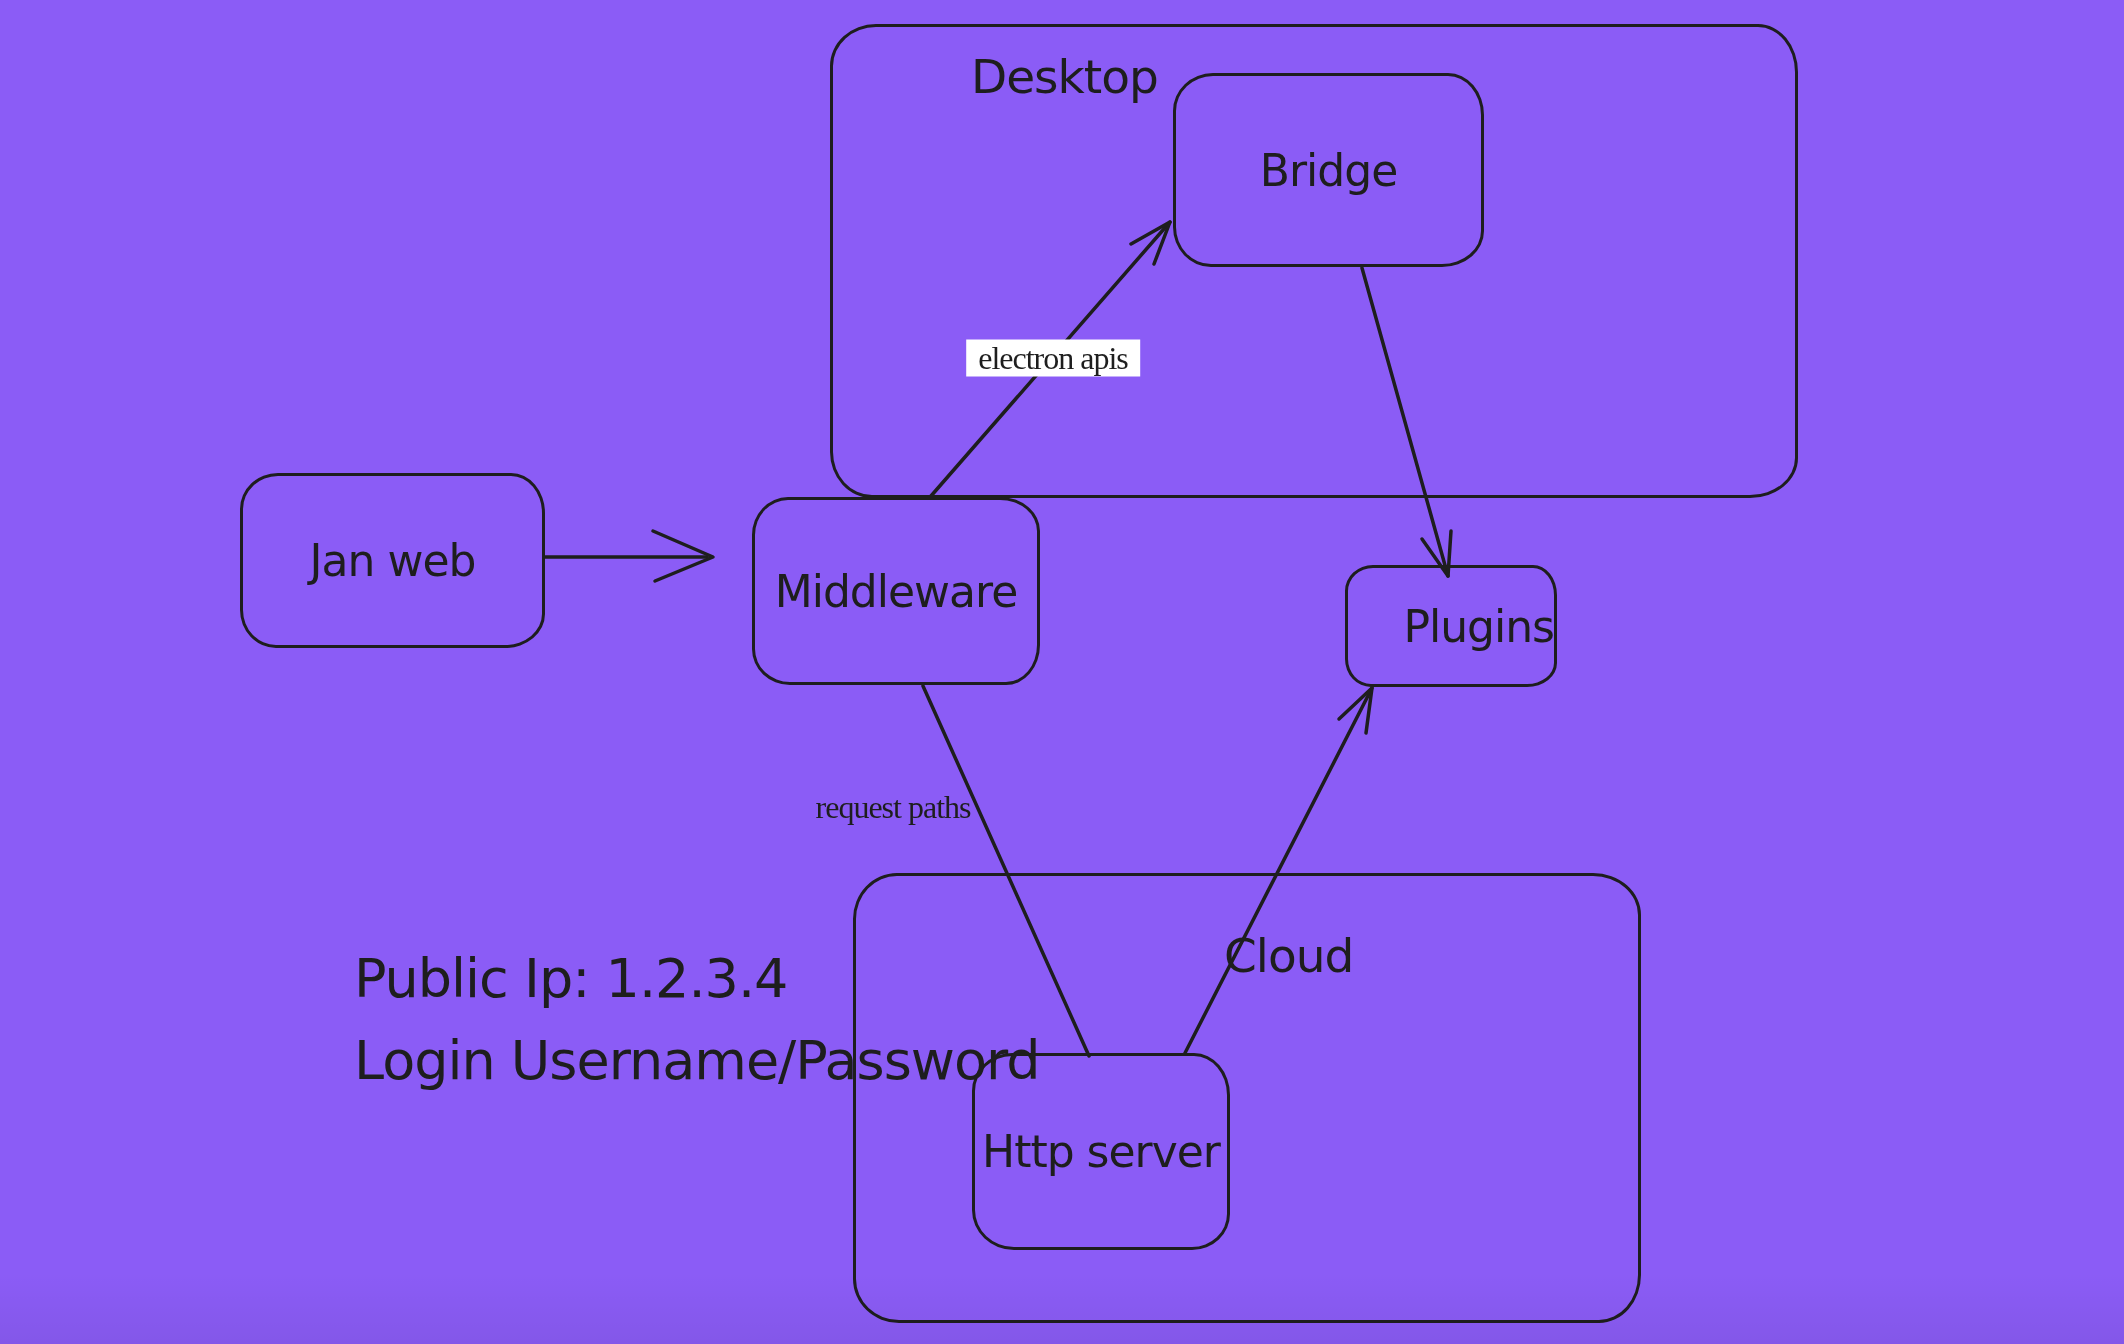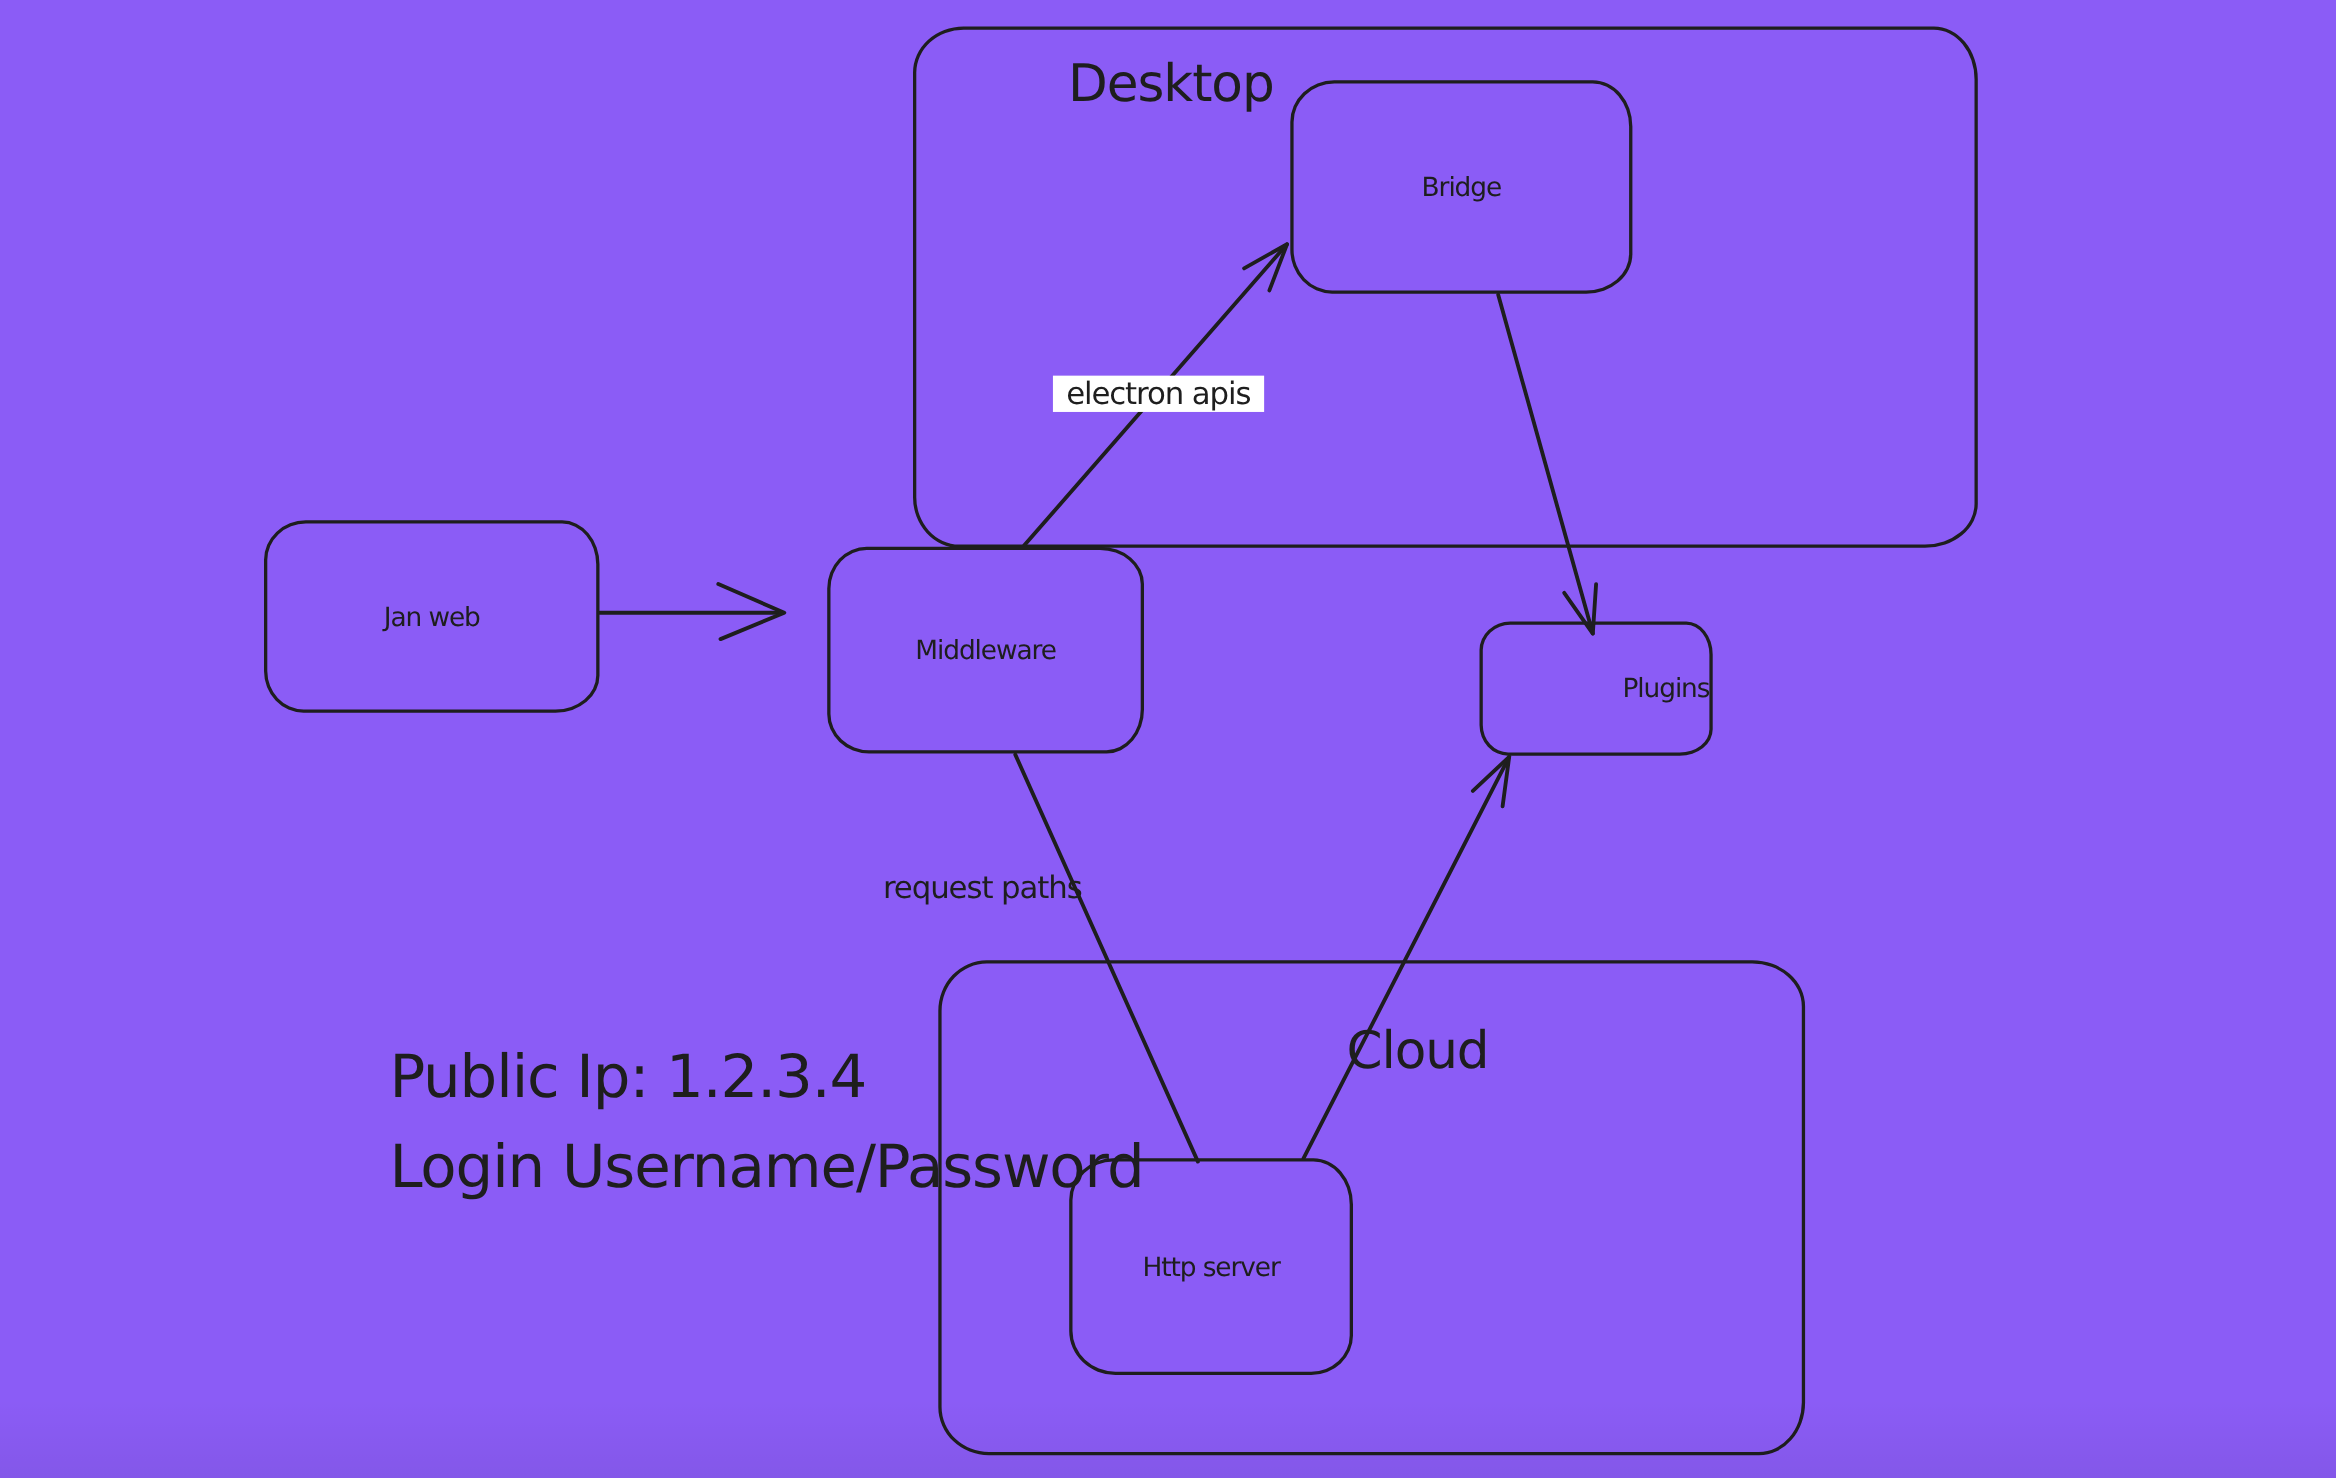--- a/index.html
+++ b/index.html
@@ -9,26 +9,26 @@
     font-family:"DejaVu Sans", sans-serif;
   }
   .canvas{position:relative;width:2124px;height:1344px;background:#8b5cf6;}
 
   svg.edges{position:absolute;left:0;top:0;width:2124px;height:1344px;}
   svg.edges *{stroke:#1e1e1e;stroke-width:3.5;fill:none;stroke-linecap:round;stroke-linejoin:round;}
 
   .shape{position:absolute;border:3px solid #1e1e1e;background:transparent;box-sizing:border-box;}
 
   .node{display:flex;align-items:center;justify-content:center;
-        font-size:24px;letter-spacing:-1px;white-space:nowrap;}
+        font-size:44px;letter-spacing:-1px;white-space:nowrap;}
 
   .container-label{position:absolute;font-size:47px;letter-spacing:-1px;white-space:nowrap;}
 
   .edge-label{position:absolute;transform:translate(-50%,-50%);
-              font-size:28px;letter-spacing:-1px;white-space:nowrap;}
+              font-size:32px;letter-spacing:-1px;white-space:nowrap;font-family:Liberation Serif, serif;}
   .edge-label.bg{background:#ffffff;padding:0 12px;}
 
   .annotation-block{position:absolute;left:354px;top:938px;
                     font-size:54px;letter-spacing:-1px;line-height:1.52;white-space:nowrap;}
 
   .bottom-fade{position:absolute;left:0;right:0;bottom:0;height:72px;
                background:linear-gradient(to bottom, rgba(0,0,0,0), rgba(0,0,0,0.055));}
 
   
   .desktop{left:830px;top:24px;width:968px;height:474px;border-radius:46px 40px 48px 42px / 42px 48px 40px 46px;}

